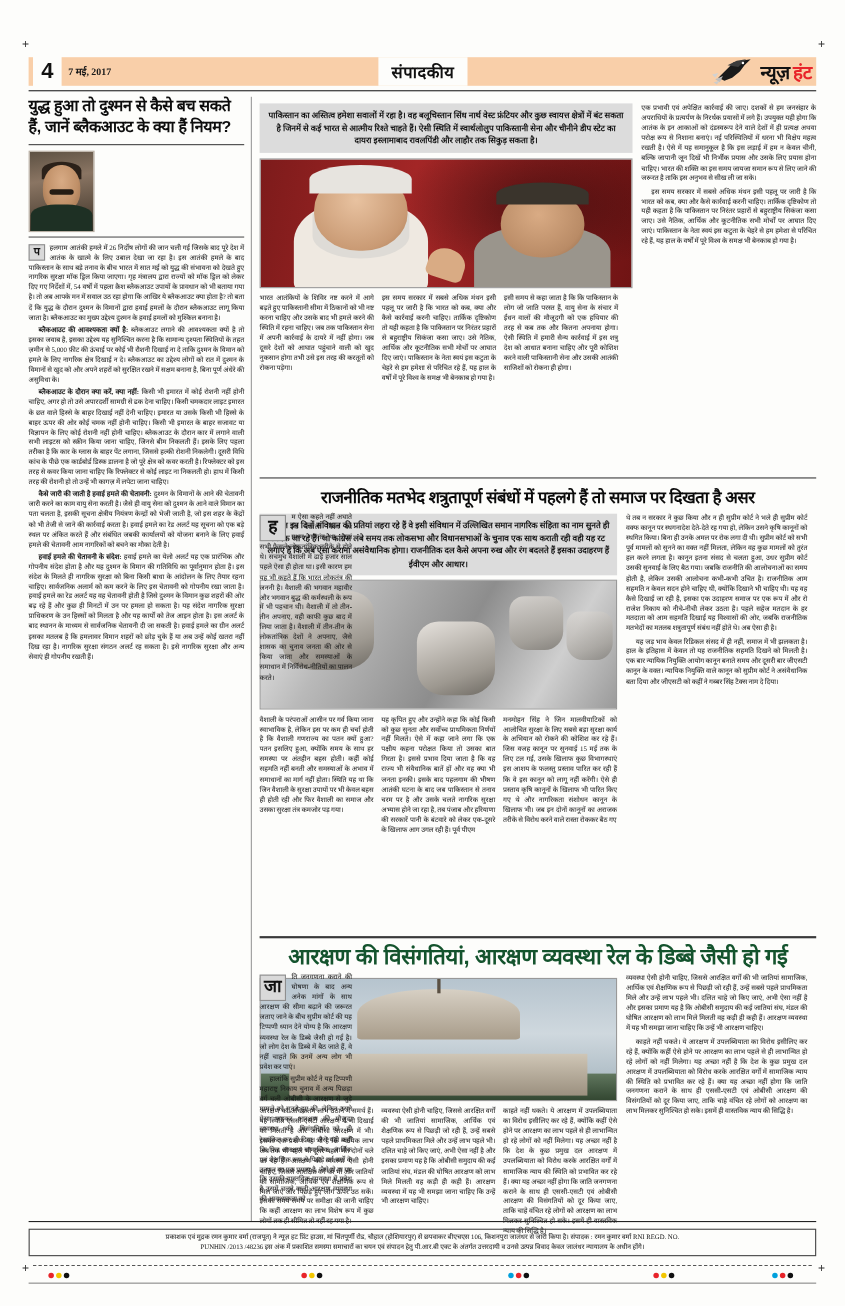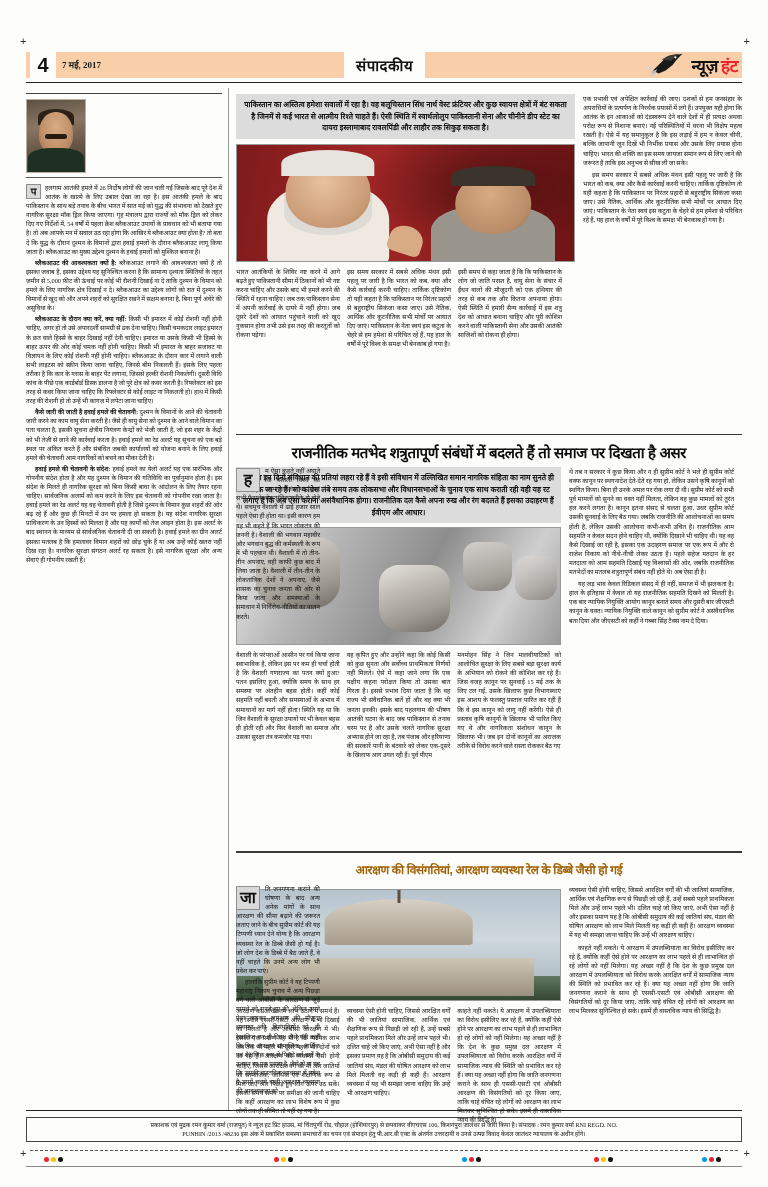--- a/index.html
+++ b/index.html
@@ -206,22 +206,22 @@
   .fist { position: absolute; border-radius: 28% 28% 35% 35%; background: linear-gradient(160deg,#e6e2dd,#9d9890 70%,#6e6a63); }
   .f1 { left: 6%; top: 8%; width: 26%; height: 62%; }
   .f2 { left: 44%; top: 32%; width: 22%; height: 58%; }
   .f3 { left: 70%; top: 12%; width: 15%; height: 42%; opacity: .75; }
   .f4 { left: 86%; top: 24%; width: 13%; height: 38%; opacity: .55; }
 
   
   .ed3 { position: absolute; left: 236px; top: 860px; width: 506px; }
   .ed3-title {
     font-family: "Liberation Sans", "DejaVu Sans", sans-serif;
-    font-size: 12px; font-weight: bold; text-align: center;
-    color: #a16207; letter-spacing: -0.35px; line-height: 21px;
+    font-size: 20px; font-weight: bold; text-align: center;
+    color: #14532d; letter-spacing: -0.35px; line-height: 21px;
   }
   .photo-court {
     margin-top: 4px; width: 100%; height: 112px;
     background: linear-gradient(180deg,#b6c4ce 0%, #cfd8de 45%, #9fb0ba 100%);
     border: 1px solid #999; position: relative; overflow: hidden;
   }
   .court-dome { position: absolute; left: 50%; top: 8%; transform: translateX(-50%); width: 46%; height: 42%; border-radius: 50% 50% 4% 4%; background: linear-gradient(180deg,#d7d0c4,#a89c8a); }
   .court-base { position: absolute; left: 8%; bottom: 4%; width: 84%; height: 34%; background: linear-gradient(180deg,#cfc6b6,#9b907f); }
   .court-flag { position: absolute; left: 50%; top: 0%; transform: translateX(-50%); width: 3px; height: 12%; background: #5a5043; }
   .court-trees { position: absolute; left: 0; bottom: 0; width: 100%; height: 22%; background: linear-gradient(180deg, rgba(70,95,60,.75), rgba(40,60,35,.9)); }
@@ -267,20 +267,21 @@
       </svg>
       <span class="mh-logo-t1">न्यूज़</span>
       <span class="mh-logo-t2">हंट</span>
     </div>
   </div>
   <div class="hr-thick" style="top:82px;"></div>
 
   <div class="col-rule" style="left:228px; top:88px; height:1022px;"></div>
 
   <div class="left-story">
+    <div class="ls-head">युद्ध हुआ तो दुश्मन से कैसे बच सकते हैं, जानें ब्लैकआउट के क्या हैं नियम?</div>
     <div class="ls-rule"></div>
 
     <div class="ls-photorow">
       <div class="ls-photo">
         <div class="hair"></div>
           <div class="face"></div>
           <div class="mous"></div>
           <div class="body"></div>
       </div>
     </div>
@@ -337,21 +338,21 @@
       <div class="ed1-right hbody">
         <p>एक प्रभावी एवं अपेक्षित कार्रवाई की जाए। दशकों से हम जनसंहार के अपराधियों के प्रत्यर्पण के निरर्थक प्रयासों में लगे हैं। उपयुक्त यही होगा कि आतंक के इन आकाओं को दंडस्वरूप देने वाले देशों में ही प्रत्यक्ष अथवा परोक्ष रूप से निशाना बनाएं। नई परिस्थितियों में धरना भी विक्षेप महत्व रखती है। ऐसे में यह समानुकूल है कि इस लड़ाई में हम न केवल चीनी, बल्कि जापानी जून दिखें भी निर्भीक प्रयास और उसके लिए प्रयास होना चाहिए। भारत की शक्ति का इस समय जायजा समान रूप से लिए जाने की जरूरत है ताकि इस अनुभव से सीख ली जा सके।</p>
         <p style="margin-top:3px;">इस समय सरकार में सबसे अधिक मंथन इसी पहलू पर जारी है कि भारत को कब, क्या और कैसे कार्रवाई करनी चाहिए। तार्किक दृष्टिकोण तो यही कहता है कि पाकिस्तान पर निरंतर प्रहारों से बहुराष्ट्रीय सिकंजा कसा जाए। उसे नैतिक, आर्थिक और कूटनीतिक सभी मोर्चों पर आघात दिए जाएं। पाकिस्तान के नेता स्वयं इस कटुता के चेहरे से हम हमेशा से परिचित रहे हैं, यह हाल के वर्षों में पूरे विश्व के समक्ष भी बेनकाब हो गया है।</p>
       </div>
     </div>
   </div>
 
   <div class="rule-h" style="left:236px; top:434px; width:506px;"></div>
 
   <div class="ed2">
-    <div class="ed2-title">राजनीतिक मतभेद शत्रुतापूर्ण संबंधों में बदलते हैं तो समाज पर दिखता है असर</div>
+    <div class="ed2-title">राजनीतिक मतभेद शत्रुतापूर्ण संबंधों में पहलगे हैं तो समाज पर दिखता है असर</div>
 
     <div class="ed2-grid">
       <div class="ed2-left">
         <div class="standfirst">जो दल इन दिनों संविधान की प्रतियां लहरा रहे हैं वे इसी संविधान में उल्लिखित समान नागरिक संहिता का नाम सुनते ही बिदक जा रहे हैं। जो कांग्रेस लंबे समय तक लोकसभा और विधानसभाओं के चुनाव एक साथ कराती रही वही यह रट लगाए है कि अब ऐसा कराना असंवैधानिक होगा। राजनीतिक दल कैसे अपना रुख और रंग बदलते हैं इसका उदाहरण हैं ईवीएम और आधार।</div>
         <div class="photo-fists">
           <div class="fist f1"></div>
           <div class="fist f3"></div>
           <div class="fist f4"></div>
           <div class="fist f2"></div>
         </div>

